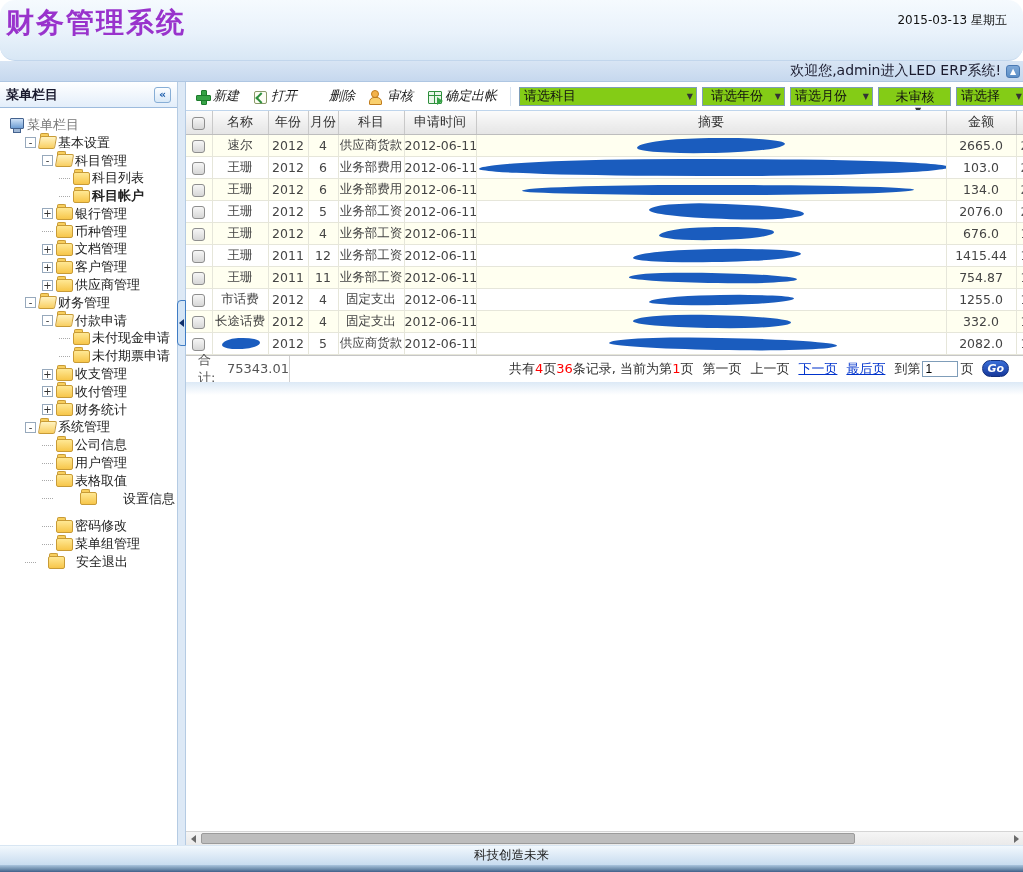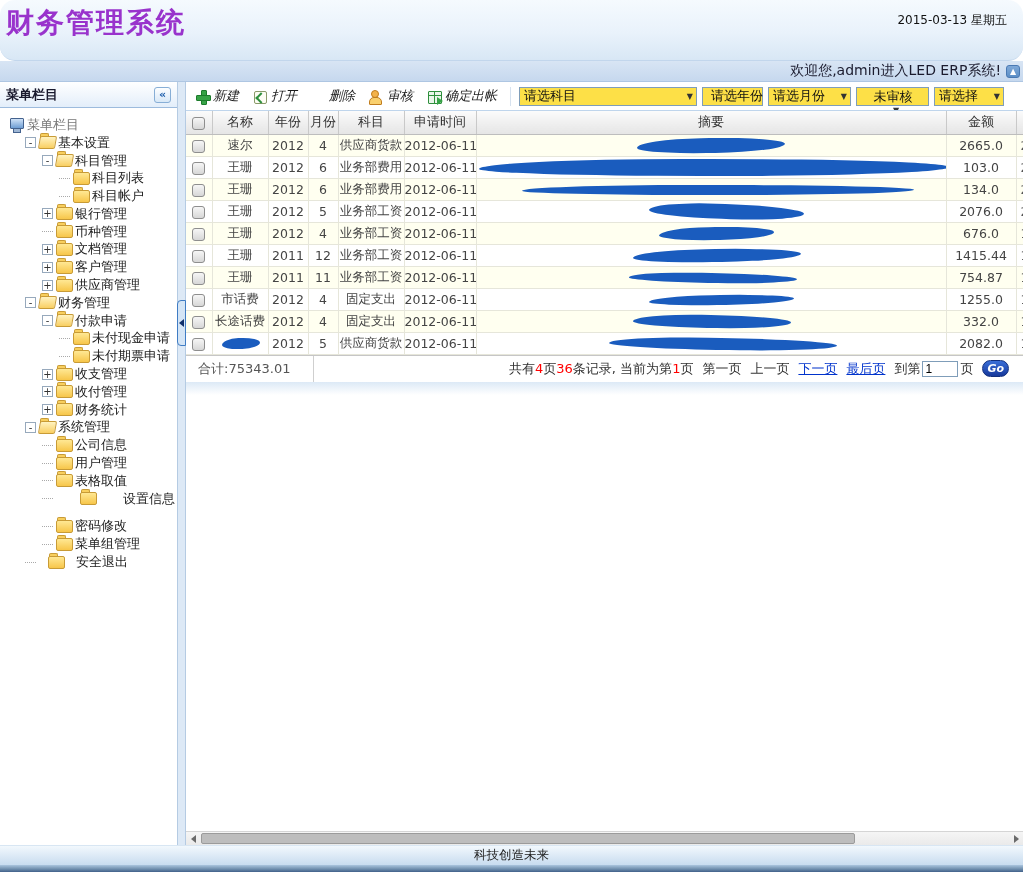--- a/index.html
+++ b/index.html
@@ -70,45 +70,45 @@
   .ic-open::after { content:""; position:absolute; left:4px; top:5px; width:6px; height:6px; border:2px solid #2e8f3c; border-top:none; border-right:none; transform:rotate(45deg); }
   .ic-audit::before { content:""; position:absolute; left:2px; top:1px; width:6px; height:6px; border-radius:50%; background:#f3b24a; border:1px solid #c07c1c; }
   .ic-audit::after { content:""; position:absolute; left:0; top:8px; width:11px; height:6px; border-radius:5px 5px 1px 1px; background:#f9d06e; border:1px solid #c07c1c; }
   .ic-confirm::before { content:""; position:absolute; left:1px; top:2px; width:12px; height:11px; background:
       linear-gradient(#fff,#fff) , #eaf6ea; border:1px solid #2e8f3c; border-radius:1px;
       background-image:linear-gradient(#2e8f3c,#2e8f3c),linear-gradient(#2e8f3c,#2e8f3c);
       background-size:12px 1px,1px 11px; background-position:0 3px,5px 0; background-repeat:no-repeat; }
   .ic-confirm::after { content:""; position:absolute; right:-1px; bottom:-1px; width:0; height:0;
       border-left:6px solid #37a346; border-top:4px solid transparent; border-bottom:4px solid transparent; }
   .filters { display:inline-flex; align-items:center; gap:5px; margin-left:6px; padding-left:8px; border-left:1px solid #d7e2ef; }
-  .filter { height:19px; border:1px solid #7f9db9; background:#fde047; display:inline-flex; align-items:center;
+  .filter { height:19px; border:1px solid #7f9db9; background:#84cc16; display:inline-flex; align-items:center;
     justify-content:space-between; font-size:13px; color:#111; padding:0 3px 0 4px; cursor:pointer; flex:0 0 auto; }
   .filter .arr { font-size:8px; color:#333; margin-left:6px; }
-  .f-0 { width:178px; } .f-1 { width:61px;padding-left:8px; } .f-2 { width:83px; } .f-3 { width:73px;flex-direction:column; } .f-4 { width:70px; }
+  .f-0 { width:178px; } .f-1 { width:83px;padding-left:8px; } .f-2 { width:83px; } .f-3 { width:73px;flex-direction:column; } .f-4 { width:70px; }
 
   
   .table-wrap { flex:0 0 auto; overflow:hidden; border-bottom:1px solid #c6c6c6; }
   table.grid { border-collapse:collapse; table-layout:fixed; width:860px; }
   .grid th { height:23px; background:linear-gradient(180deg,#fbfbfb,#e5e5e5); border-right:1px solid #c9c9c9;
     border-bottom:1px solid #bdbdbd; font-size:13px; font-weight:normal; color:#333; text-align:center; overflow:hidden; white-space:nowrap; }
   .grid td { height:22px; border-right:1px solid #e6e6da; border-bottom:1px solid #e6e6da; font-size:12.5px;
     color:#444; text-align:center; overflow:hidden; white-space:nowrap; position:relative; }
   .grid tr.odd td { background:#fffff0; }
   .grid tr.even td { background:#ffffff; }
   .col-0{width:26px;} .col-1{width:56px;} .col-2{width:40px;} .col-3{width:30px;} .col-4{width:66px;}
   .col-5{width:72px;} .col-6{width:470px;} .col-7{width:70px;} .col-8{width:30px; text-align:left;}
   .grid td.c8 { text-align:left; padding-left:4px; color:#555; }
   .num { color:#555; }
   .cb { width:13px; height:13px; display:inline-block; border:1px solid #8e8e8e; border-radius:3px;
     background:linear-gradient(180deg,#f6f6f6,#d7d7d7); vertical-align:middle; cursor:pointer; }
   .redact { position:absolute; background:#1a5cbe; border-radius:46% 54% 50% 50% / 62% 50% 56% 44%; z-index:2; }
 
   
   .pagination { height:26px; flex:0 0 auto; display:flex; align-items:center; font-size:13px; color:#333; background:#fff; }
-  .total-cell { width:128px; height:100%; display:flex; align-items:center; padding-left:12px; border-right:1px solid #cfcfcf; color:#555; }
+  .total-cell { width:104px; height:100%; display:flex; align-items:center; padding-left:12px; border-right:1px solid #cfcfcf; color:#555; }
   .pag-right { flex:1; display:flex; align-items:center; justify-content:flex-end; gap:9px; padding-right:14px; }
   .rednum { color:#f00; }
   .plink { color:#0033cc; text-decoration:underline; cursor:pointer; }
   .pdis { color:#333; cursor:default; }
   .goto-input { width:36px; height:16px; border:1px solid #7f9db9; font-size:12px; padding:0 2px; }
   .go-btn { min-width:26px; height:17px; border-radius:9px; background:linear-gradient(180deg,#3a6fd8,#16389b);
     border:1px solid #122f7e; color:#fff; font-size:11px; font-weight:bold; font-style:italic;
     display:inline-flex; align-items:center; justify-content:center; padding:0 4px; cursor:pointer; }
   .below-fade { height:13px; flex:0 0 auto; background:linear-gradient(180deg,#dce9f6,#ffffff); }
   .filler { flex:1 1 auto; background:#fff; }
@@ -161,21 +161,21 @@
           <div class="tree-item" style="padding-left: 40px;">
             <span class="tree-exp">-</span>
             <span class="ti ti-folder-open"></span>
             <span>科目管理</span>
           </div>
           <div class="tree-item" style="padding-left: 57px;">
             <span class="tree-dash"></span>
             <span class="ti ti-folder"></span>
             <span>科目列表</span>
           </div>
-          <div class="tree-item" style="padding-left: 57px;">
+          <div class="tree-item" style="padding-left: 57px; font-weight: bold;">
             <span class="tree-dash"></span>
             <span class="ti ti-folder"></span>
             <span>科目帐户</span>
           </div>
           <div class="tree-item" style="padding-left: 40px;">
             <span class="tree-exp">+</span>
             <span class="ti ti-folder"></span>
             <span>银行管理</span>
           </div>
           <div class="tree-item" style="padding-left: 40px;">

